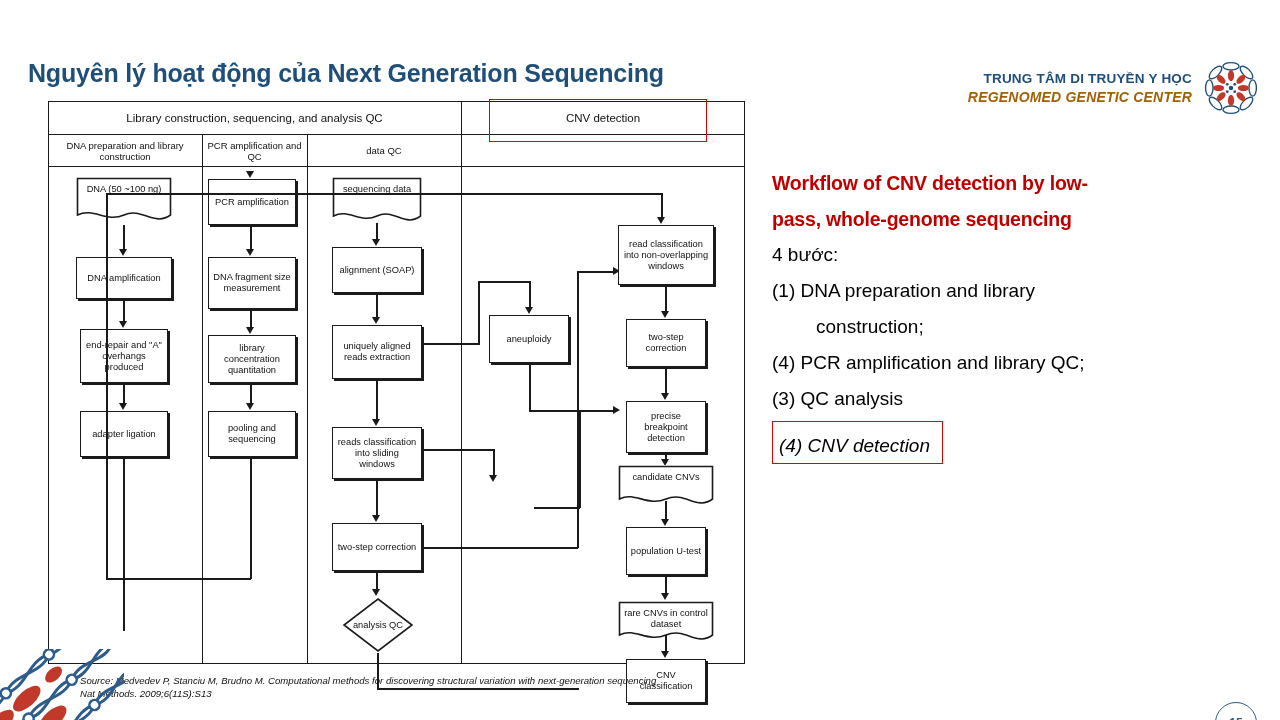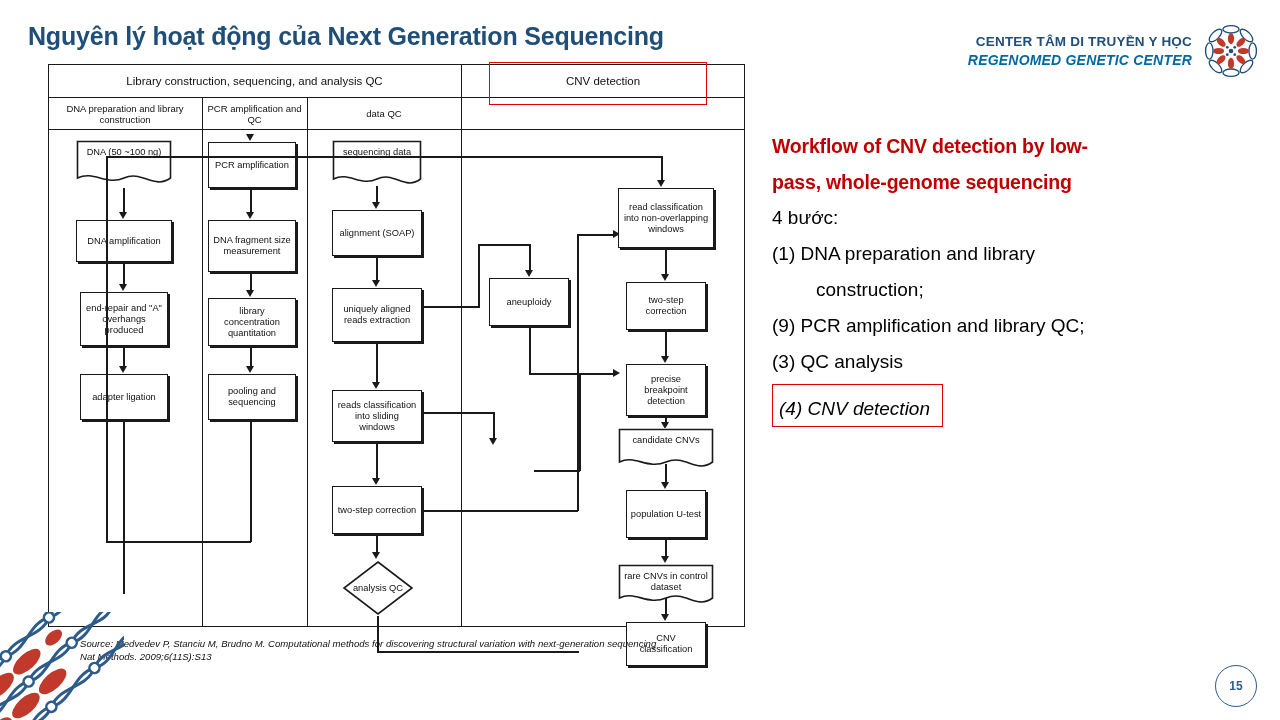--- a/index.html
+++ b/index.html
@@ -2,35 +2,35 @@
 <html><head>
 <meta charset="utf-8">
 <style>
   * { box-sizing: border-box; margin: 0; padding: 0; }
   html, body {
     width: 1280px; height: 720px;
     background: #ffffff;
     font-family: "Liberation Sans", sans-serif;
     overflow: hidden;
   }
-  #slide { position: relative; width: 1280px; height: 512px; background:#fff; }
+  #slide { position: relative; width: 1280px; height: 512px; background:#fff;margin-top:37px; }
 
   
   #slide-title {
     position: absolute; left: 28px; top: 22px;
     font-size: 25px; font-weight: bold; color: #1F4E79;
     letter-spacing: -0.2px; white-space: nowrap;
   }
   #brand { position: absolute; right: 18px; top: 20px; text-align: right; }
   #brand .line1 {
     font-size: 13.5px; font-weight: bold; color: #1F4E79;
     letter-spacing: 0.2px; line-height: 18px; white-space: nowrap;
   }
   #brand .line2 {
-    font-size: 14px; font-weight: bold; font-style: italic; color: #0369a1;
+    font-size: 14px; font-weight: bold; font-style: italic; color: #a16207;
     letter-spacing: 0.2px; line-height: 19px; white-space: nowrap;
   }
 
   
   #right-panel { position: absolute; left: 772px; top: 128px; width: 480px; }
   .rp-head {
     color: #C00000; font-weight: bold; font-size: 19.5px;
     line-height: 36px; letter-spacing: -0.2px;
   }
   .rp-line {
@@ -131,21 +131,21 @@
 </head>
 <body>
 
 <div id="slide">
 
   <div id="slide-title">Nguyên lý hoạt động của Next Generation Sequencing</div>
 
   <div id="brand">
     <div style="display:flex; align-items:center; justify-content:flex-end; gap:8px;">
       <div style="text-align:right;">
-        <div class="line1">CENTER TÂM DI TRUYỀN Y HỌC</div>
+        <div class="line1">TRUNG TÂM DI TRUYỀN Y HỌC</div>
         <div class="line2">REGENOMED GENETIC CENTER</div>
       </div>
       <div style="width:62px;height:62px;">
         <svg viewBox="0 0 100 100" width="62" height="62">
           <g>
 
             <g stroke="#1F4E79" stroke-width="2.2" fill="none">
               <ellipse cx="50" cy="15" rx="13" ry="6" transform="rotate(0 50 15)"></ellipse>
               <ellipse cx="75" cy="25" rx="13" ry="6" transform="rotate(45 75 25)"></ellipse>
               <ellipse cx="85" cy="50" rx="13" ry="6" transform="rotate(90 85 50)"></ellipse>
@@ -179,21 +179,21 @@
       </div>
     </div>
   </div>
 
   <div id="right-panel">
     <div class="rp-head">Workflow of CNV detection by low-</div>
     <div class="rp-head">pass, whole-genome sequencing</div>
     <div class="rp-line">4 bước:</div>
     <div class="rp-line">(1) DNA preparation and library</div>
     <div class="rp-line indent">construction;</div>
-    <div class="rp-line">(9) PCR amplification and library QC;</div>
+    <div class="rp-line">(4) PCR amplification and library QC;</div>
     <div class="rp-line">(3) QC analysis</div>
     <div><span id="cnv-highlight">(4) CNV detection</span></div>
   </div>
 
   <div id="figure">
     <div id="fig-frame"></div>
 
     <div class="hline" style="top:33px;"></div>
     <div class="hline" style="top:65px;"></div>
 

